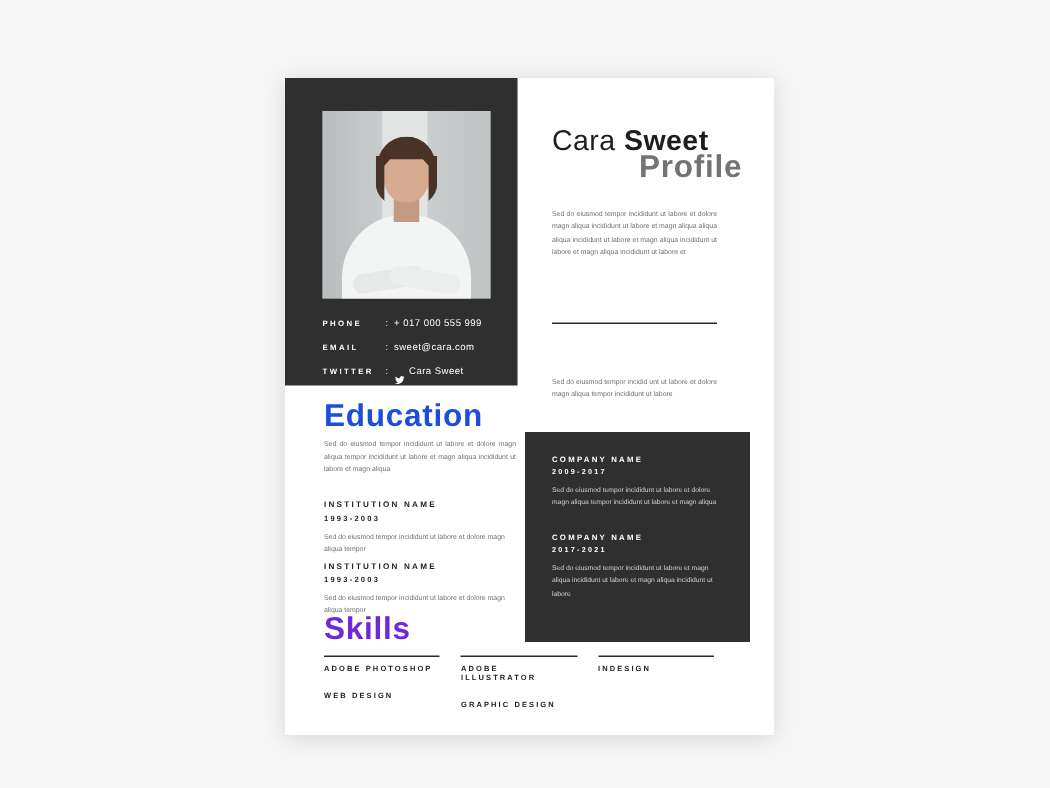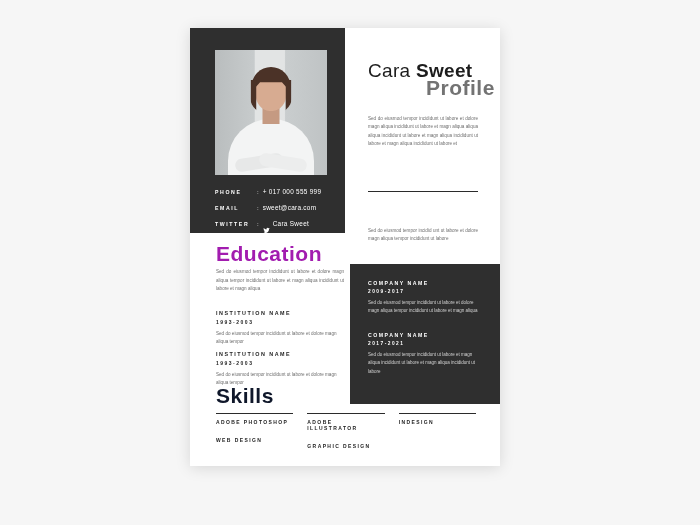--- a/index.html
+++ b/index.html
@@ -18,26 +18,27 @@
   .canvas {
     position: relative;
     width: 700px;
     height: 525px;
     background: #f6f6f6;
   }
 
   .resume {
     position: absolute;
     left: 190px;
-    top: 28px;
+    top: 52px;
     width: 310px;
     height: 438px;
     background: #ffffff;
     box-shadow: 0 2px 14px rgba(0,0,0,0.13);
     overflow: hidden;
+    padding-left: 16px;
   }
 
   
   .dark-top {
     position: absolute;
     left: 0;
     top: 0;
     width: 155px;
     height: 205px;
     background: #2f2f2f;
@@ -184,27 +185,27 @@
   }
   .ghost-experience {
     left: 178px;
     top: 172px;
     font-size: 19px;
   }
   .ghost-education {
     left: 26px;
     top: 214px;
     font-size: 21px;
-    color: #a21caf;
+    color: #1d4ed8;
   }
   .ghost-skills {
     left: 26px;
     top: 356px;
     font-size: 21px;
-    color: #0f172a;
+    color: #6d28d9;
   }
 
   .rule {
     position: absolute;
     background: #2b2b2b;
     height: 1.4px;
   }
   .rule-profile { left: 178px; top: 163px; width: 110px; }
 
   .para {

